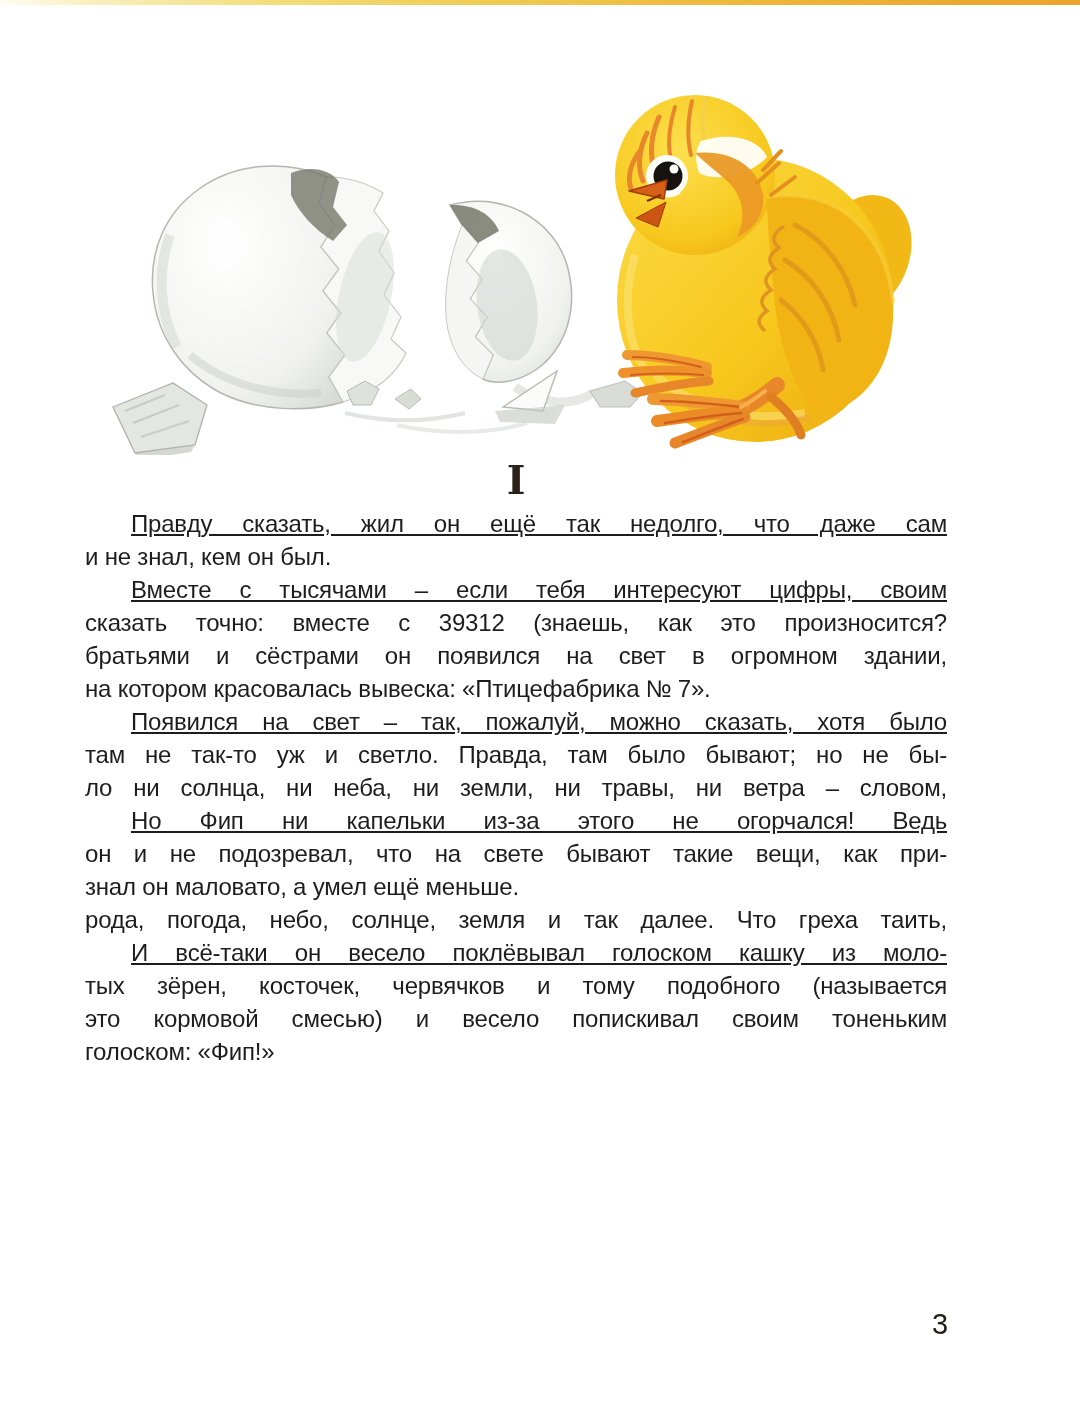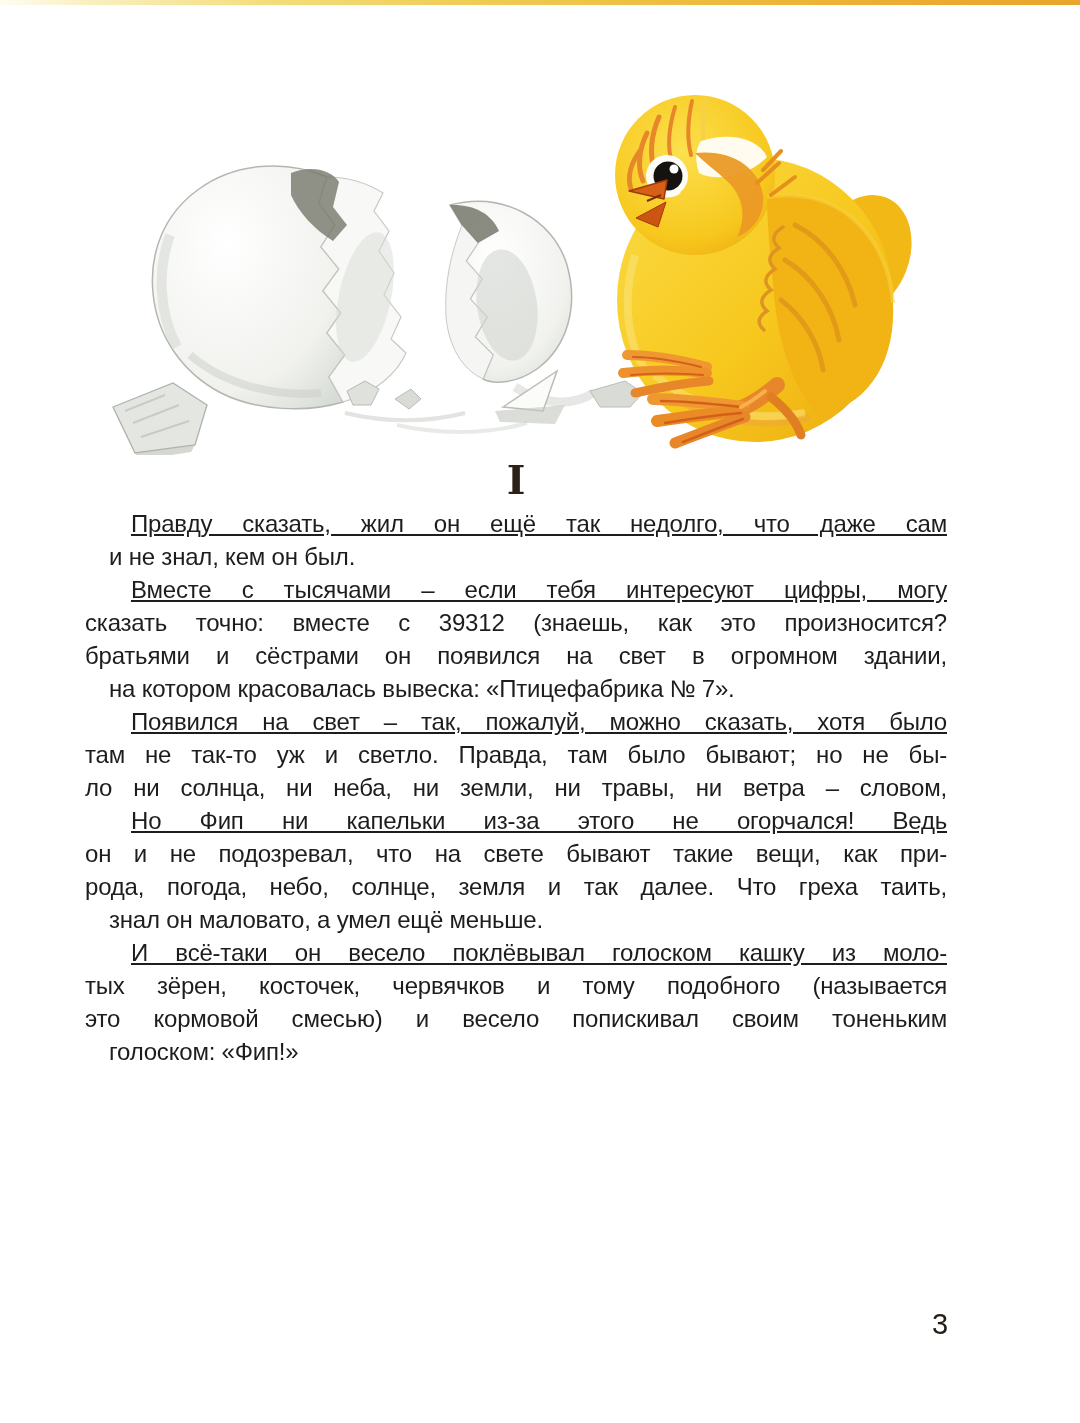--- a/index.html
+++ b/index.html
@@ -25,21 +25,21 @@
     color:#2b2118;
   }
   .text-block{
     position:absolute;left:85px;top:507px;width:862px;
     font-size:24px;line-height:33px;letter-spacing:-0.2px;
     color:var(--text-color,#1d1d1d);
   }
   .para{margin:0;padding:0;}
   .line{display:block;text-align:justify;text-align-last:justify;height:33px;line-height:33px;}
   .line.first{text-indent:46px;text-decoration:underline;}
-  .line.last{text-align-last:left;margin-left:24px;}
+  .line.last{text-align-last:left;}
   .dropline{display:block;line-height:54px;height:54px;padding-left:46px;text-align:left;}
   .dropcap{
     font-family:"DejaVu Serif","Liberation Serif",serif;
     font-weight:700;font-size:56px;line-height:54px;
     color:#241a0f;padding-right:3px;
     text-shadow:-2px 2px 0 rgba(205,134,38,0.45);
   }
   .page-number{
     position:absolute;left:920px;top:1308px;width:40px;
     font-size:29px;color:#241d16;text-align:center;
@@ -197,35 +197,35 @@
   </div>
 
   <div class="chapter-heading">I</div>
 
   <div class="text-block">
       <p class="para">
         <span class="line first">Правду сказать, жил он ещё так недолго, что даже сам</span>
         <span class="line last">и не знал, кем он был.</span>
       </p>
       <p class="para">
-        <span class="line first">Вместе с тысячами – если тебя интересуют цифры, могу</span>
+        <span class="line first">Вместе с тысячами – если тебя интересуют цифры, своим</span>
         <span class="line">сказать точно: вместе с 39312 (знаешь, как это произносится?</span>
         <span class="line">братьями и сёстрами он появился на свет в огромном здании,</span>
         <span class="line last">на котором красовалась вывеска: «Птицефабрика № 7».</span>
       </p>
       <p class="para">
         <span class="line first">Появился на свет – так, пожалуй, можно сказать, хотя было</span>
         <span class="line">там не так-то уж и светло. Правда, там было бывают; но не бы-</span>
         <span class="line">ло ни солнца, ни неба, ни земли, ни травы, ни ветра – словом,</span>
       </p>
       <p class="para">
         <span class="line first">Но Фип ни капельки из-за этого не огорчался! Ведь</span>
         <span class="line">он и не подозревал, что на свете бывают такие вещи, как при-</span>
+        <span class="line last">знал он маловато, а умел ещё меньше.</span>
         <span class="line">рода, погода, небо, солнце, земля и так далее. Что греха таить,</span>
-        <span class="line last">знал он маловато, а умел ещё меньше.</span>
       </p>
       <p class="para">
         <span class="line first">И всё-таки он весело поклёвывал голоском кашку из моло-</span>
         <span class="line">тых зёрен, косточек, червячков и тому подобного (называется</span>
         <span class="line">это кормовой смесью) и весело попискивал своим тоненьким</span>
         <span class="line last">голоском: «Фип!»</span>
       </p>
     </div>
 
   <div class="page-number">3</div>

